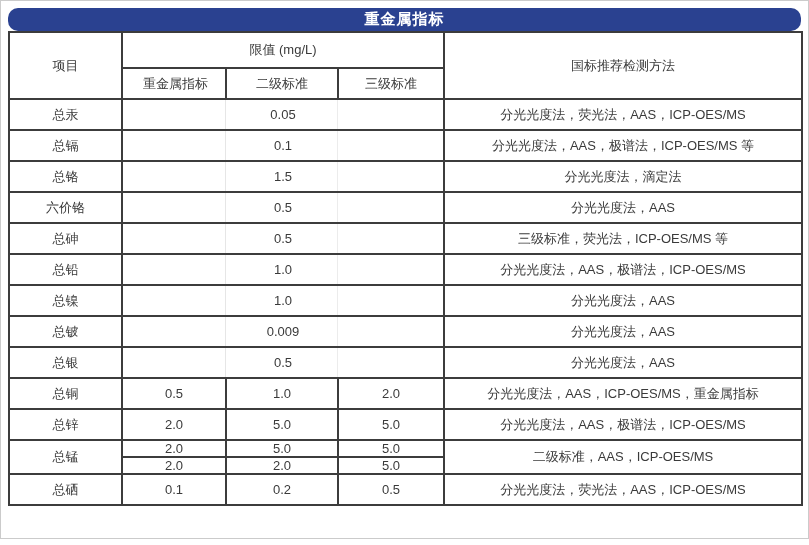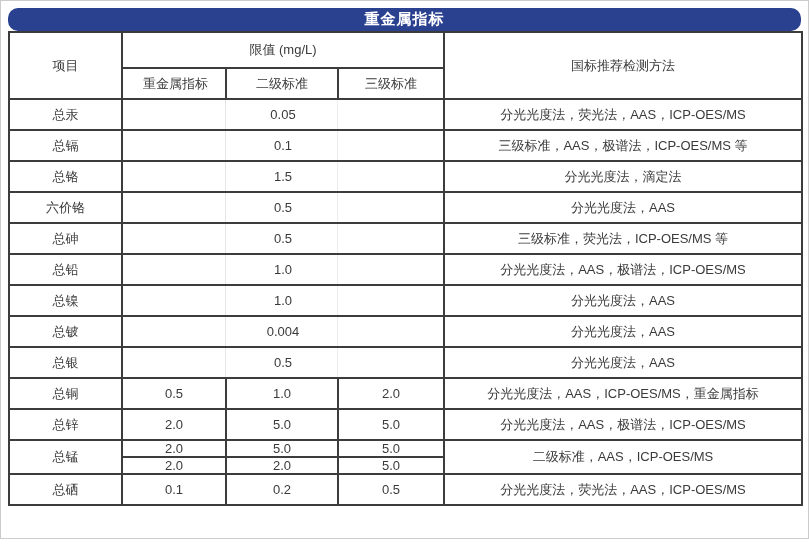--- a/index.html
+++ b/index.html
@@ -88,21 +88,21 @@
     </thead>
     <tbody id="table-body">
         <tr class="data-row">
           <td class="item-cell">总汞</td>
           <td colspan="3" class="limit-cell merged">0.05</td>
           <td class="method-cell">分光光度法，荧光法，AAS，ICP-OES/MS</td>
         </tr>
         <tr class="data-row">
           <td class="item-cell">总镉</td>
           <td colspan="3" class="limit-cell merged">0.1</td>
-          <td class="method-cell">三级标准，AAS，极谱法，ICP-OES/MS 等</td>
+          <td class="method-cell">分光光度法，AAS，极谱法，ICP-OES/MS 等</td>
         </tr>
         <tr class="data-row">
           <td class="item-cell">总铬</td>
           <td colspan="3" class="limit-cell merged">1.5</td>
           <td class="method-cell">分光光度法，滴定法</td>
         </tr>
         <tr class="data-row">
           <td class="item-cell">六价铬</td>
           <td colspan="3" class="limit-cell merged">0.5</td>
           <td class="method-cell">分光光度法，AAS</td>
@@ -117,21 +117,21 @@
           <td colspan="3" class="limit-cell merged">1.0</td>
           <td class="method-cell">分光光度法，AAS，极谱法，ICP-OES/MS</td>
         </tr>
         <tr class="data-row">
           <td class="item-cell">总镍</td>
           <td colspan="3" class="limit-cell merged">1.0</td>
           <td class="method-cell">分光光度法，AAS</td>
         </tr>
         <tr class="data-row">
           <td class="item-cell">总铍</td>
-          <td colspan="3" class="limit-cell merged">0.004</td>
+          <td colspan="3" class="limit-cell merged">0.009</td>
           <td class="method-cell">分光光度法，AAS</td>
         </tr>
         <tr class="data-row">
           <td class="item-cell">总银</td>
           <td colspan="3" class="limit-cell merged">0.5</td>
           <td class="method-cell">分光光度法，AAS</td>
         </tr>
         <tr class="data-row">
           <td class="item-cell">总铜</td>
           <td class="limit-cell">0.5</td>

